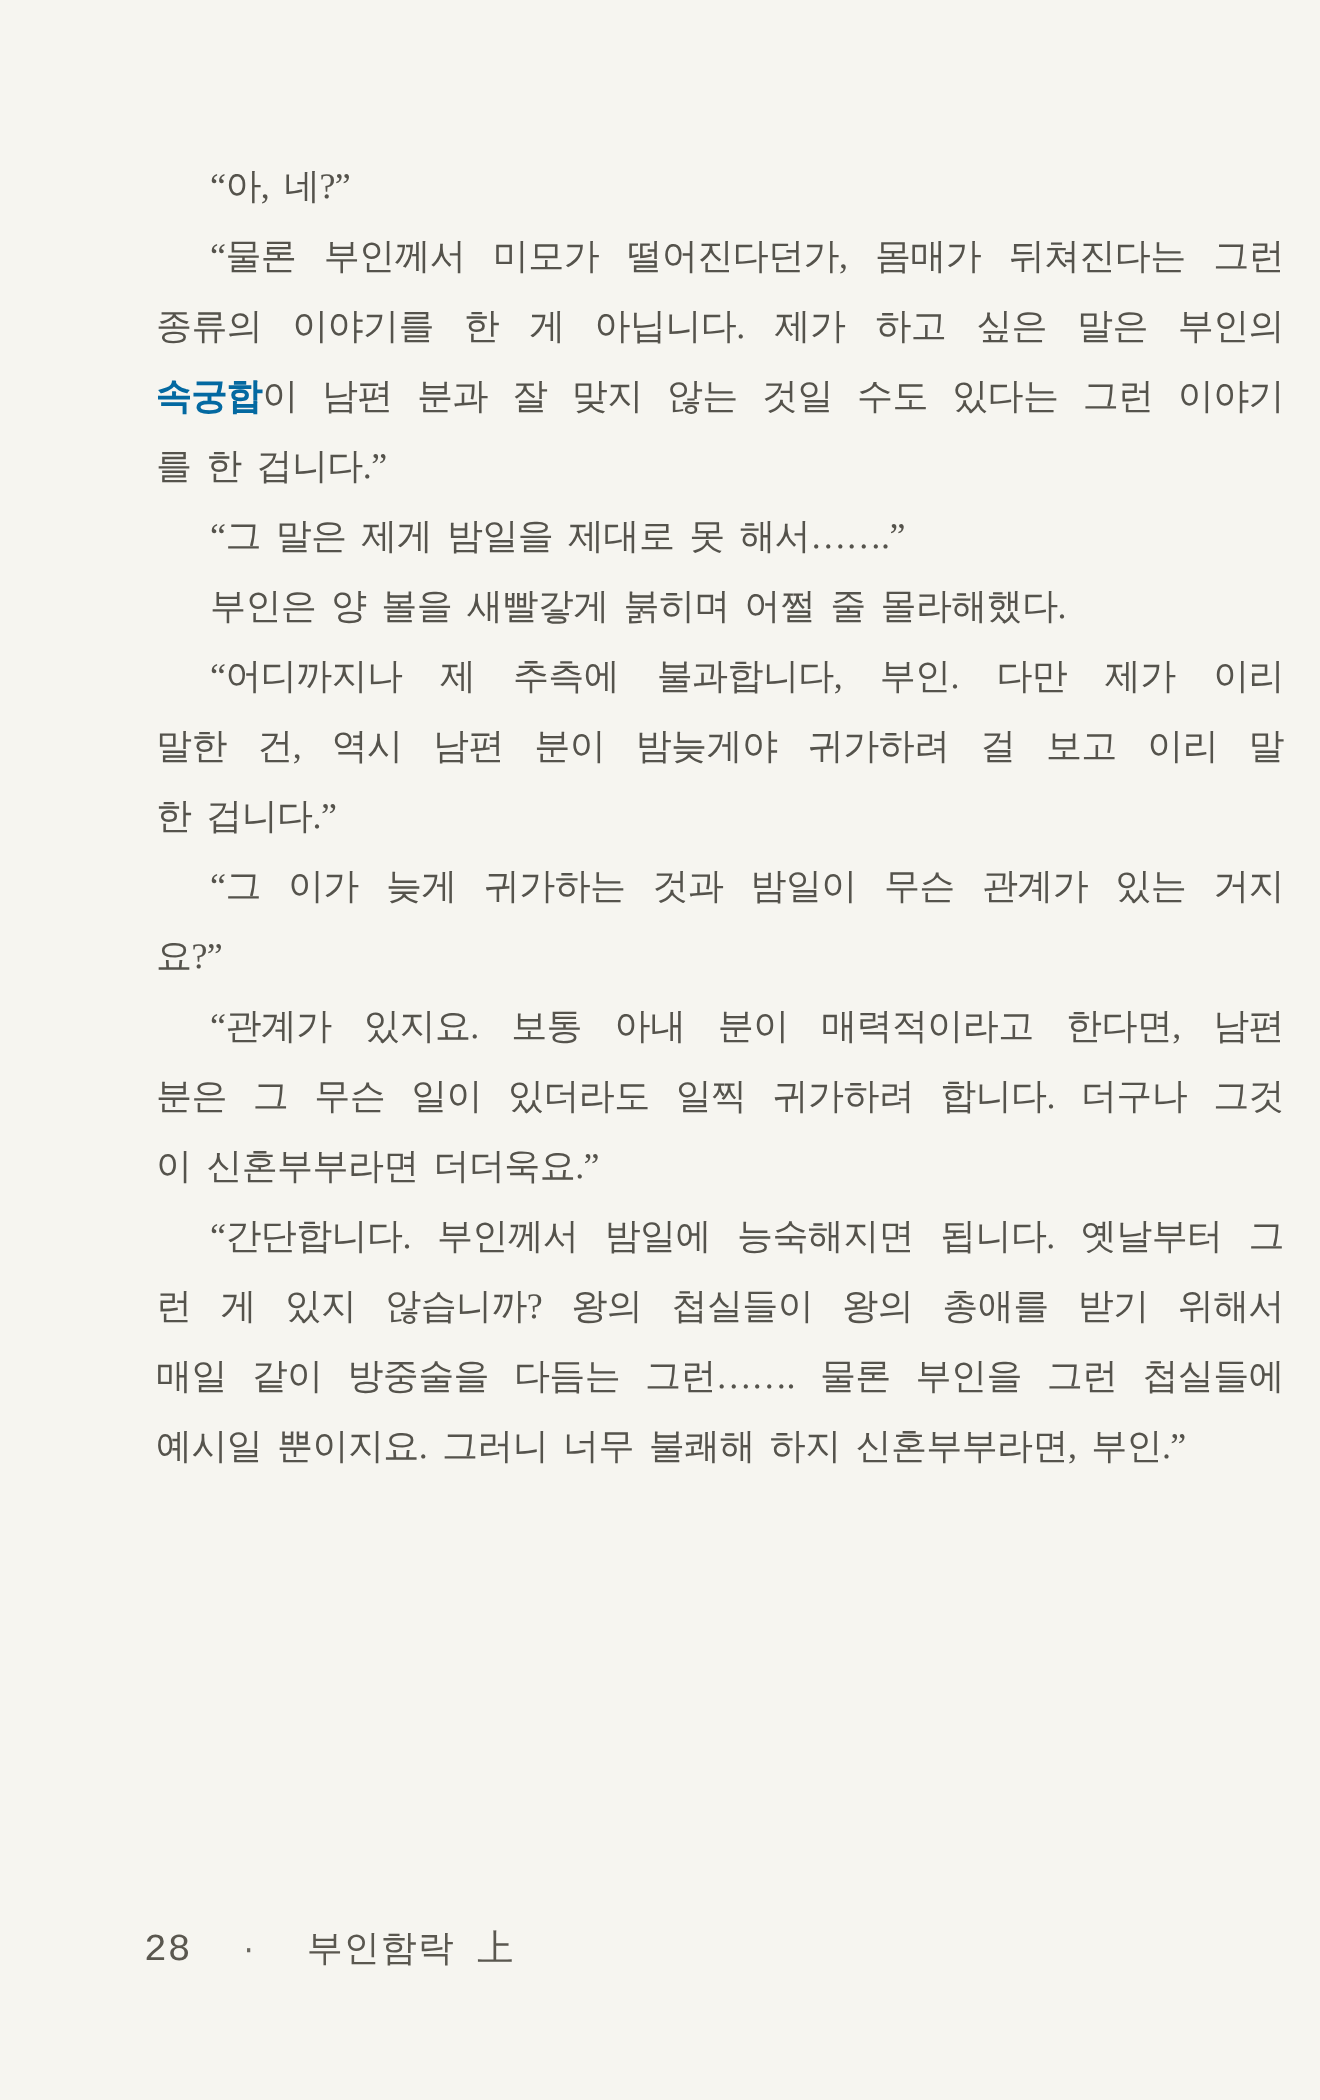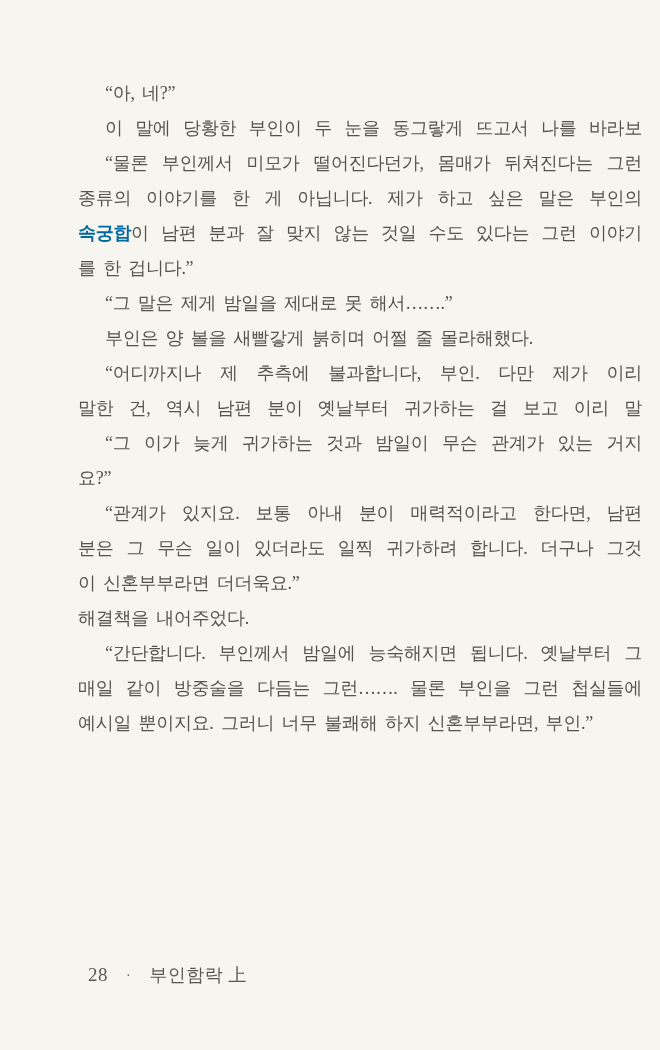--- a/index.html
+++ b/index.html
@@ -43,61 +43,62 @@
   }
   .line.indent {
     padding-left: 27px;
   }
   .line b {
     font-weight: bold;
     color: #0369a1;
   }
   .footer {
     position: absolute;
-    left: 88px;
+    left: 72px;
     top: 960px;
     font-size: 18px;
     line-height: 30px;
     color: #5a574f;
     letter-spacing: 0.5px;
+    font-family: Liberation Mono, monospace;
   }
   .footer .page-num {
     font-size: 19px;
   }
   .footer .sep {
     display: inline-block;
     margin: 0 13px;
     font-size: 14px;
     vertical-align: 1px;
     color: #6a675f;
   }
 </style>
 </head>
 <body>
 
 <div class="page">
 
   <div class="body-text">
       <div class="line indent last"><span>“아, 네?”</span></div>
-      <div class="line indent"><span>이 말에 당황한 부인이 두 눈을 동그랗게 뜨고서 나를 바라보</span></div>
       <div class="line indent"><span>“물론 부인께서 미모가 떨어진다던가, 몸매가 뒤쳐진다는 그런</span></div>
       <div class="line"><span>종류의 이야기를 한 게 아닙니다. 제가 하고 싶은 말은 부인의</span></div>
       <div class="line"><b>속궁합</b><span>이 남편 분과 잘 맞지 않는 것일 수도 있다는 그런 이야기</span></div>
       <div class="line last"><span>를 한 겁니다.”</span></div>
       <div class="line indent last"><span>“그 말은 제게 밤일을 제대로 못 해서…….”</span></div>
       <div class="line indent last"><span>부인은 양 볼을 새빨갛게 붉히며 어쩔 줄 몰라해했다.</span></div>
       <div class="line indent"><span>“어디까지나 제 추측에 불과합니다, 부인. 다만 제가 이리</span></div>
-      <div class="line"><span>말한 건, 역시 남편 분이 옛날부터 귀가하는 걸 보고 이리 말</span></div>
+      <div class="line"><span>말한 건, 역시 남편 분이 밤늦게야 귀가하려 걸 보고 이리 말</span></div>
+      <div class="line last"><span>한 겁니다.”</span></div>
       <div class="line indent"><span>“그 이가 늦게 귀가하는 것과 밤일이 무슨 관계가 있는 거지</span></div>
       <div class="line last"><span>요?”</span></div>
       <div class="line indent"><span>“관계가 있지요. 보통 아내 분이 매력적이라고 한다면, 남편</span></div>
       <div class="line"><span>분은 그 무슨 일이 있더라도 일찍 귀가하려 합니다. 더구나 그것</span></div>
       <div class="line last"><span>이 신혼부부라면 더더욱요.”</span></div>
-      <div class="line last"><span>해결책을 내어주었다.</span></div>
       <div class="line indent"><span>“간단합니다. 부인께서 밤일에 능숙해지면 됩니다. 옛날부터 그</span></div>
+      <div class="line"><span>런 게 있지 않습니까? 왕의 첩실들이 왕의 총애를 받기 위해서</span></div>
       <div class="line"><span>매일 같이 방중술을 다듬는 그런……. 물론 부인을 그런 첩실들에</span></div>
       <div class="line last"><span>예시일 뿐이지요. 그러니 너무 불쾌해 하지 신혼부부라면, 부인.”</span></div>
     </div>
 
   <div class="footer">
     <span class="page-num">28</span>
     <span class="sep">·</span>
     <span class="book-title">부인함락 上</span>
   </div>
 

